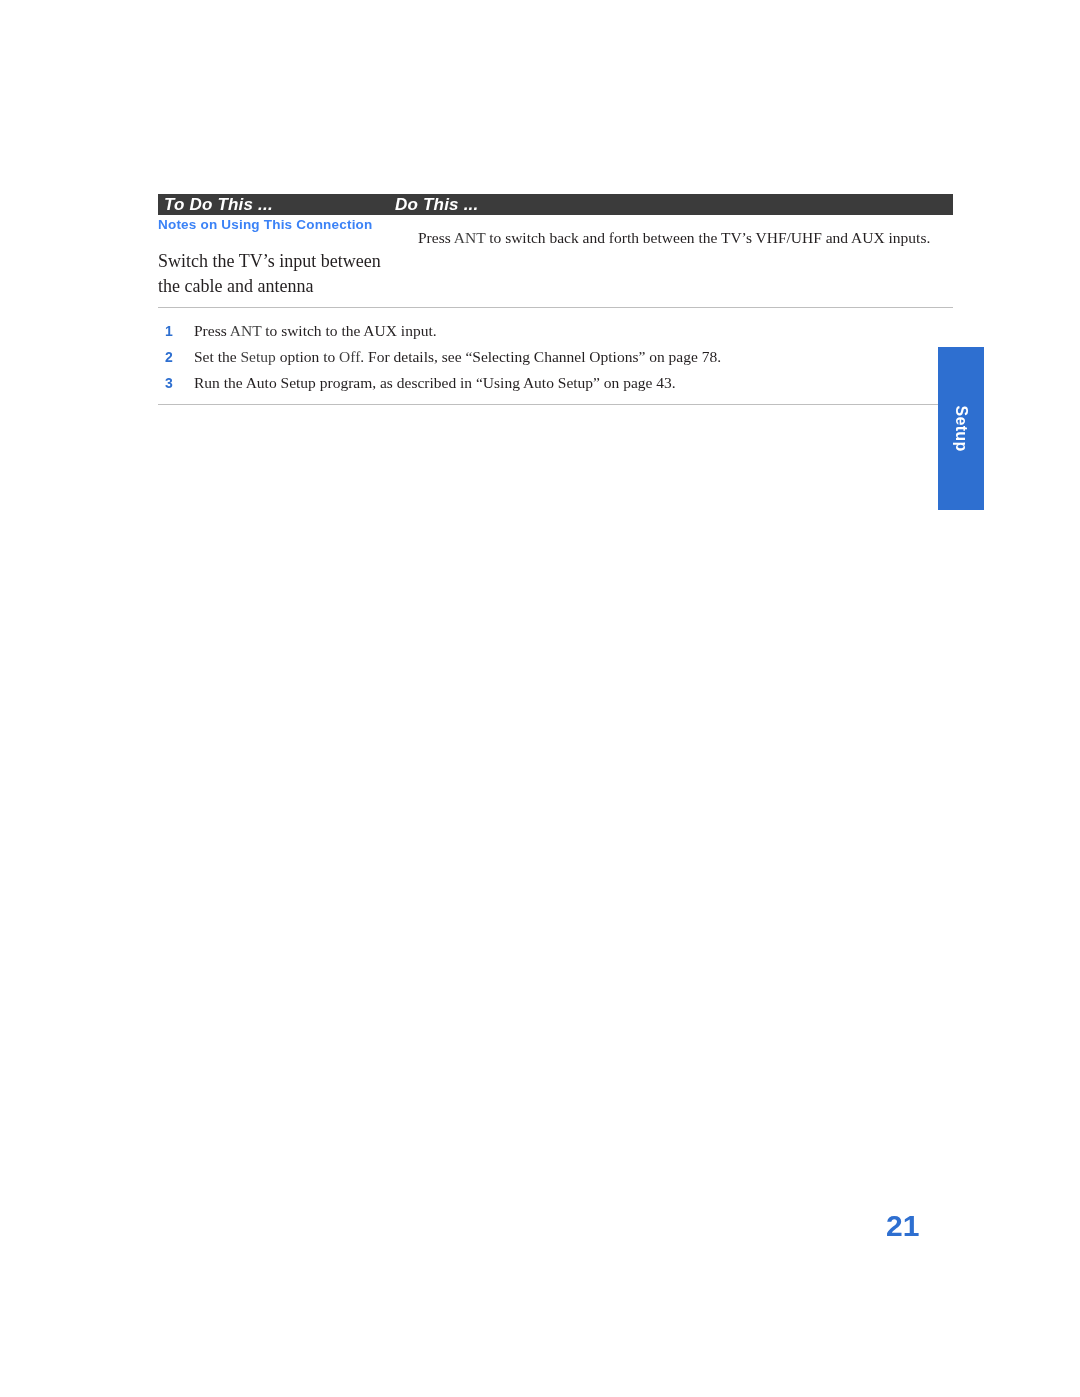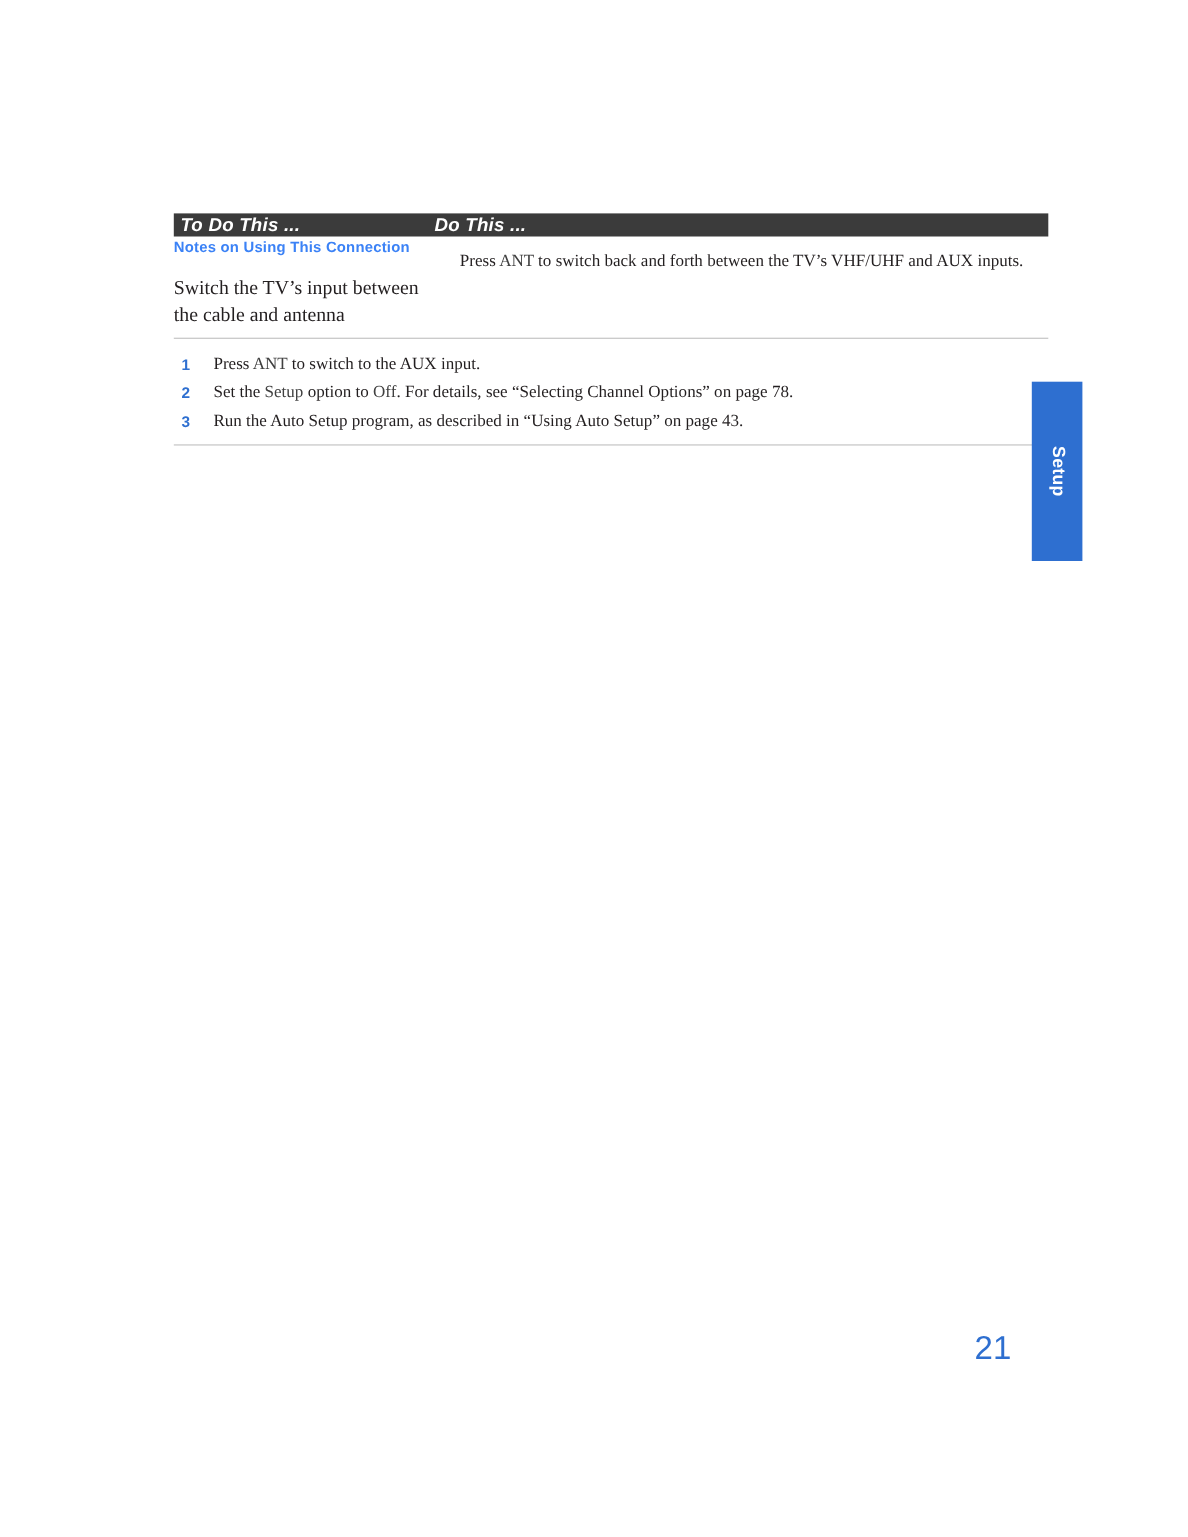--- a/index.html
+++ b/index.html
@@ -130,21 +130,21 @@
     font-size: 16px;
     letter-spacing: 0.3px;
   }
 
   
   .page-number {
     position: absolute;
     left: 886px;
     top: 1209px;
     font-family: "Liberation Sans", sans-serif;
-    font-weight: normal;
+    font-weight: bold;
     font-size: 30px;
     color: #2e6fd0;
   }
 </style>
 </head>
 <body>
 
 <div class="page">
 
   <div class="notes-heading">Notes on Using This Connection</div>

